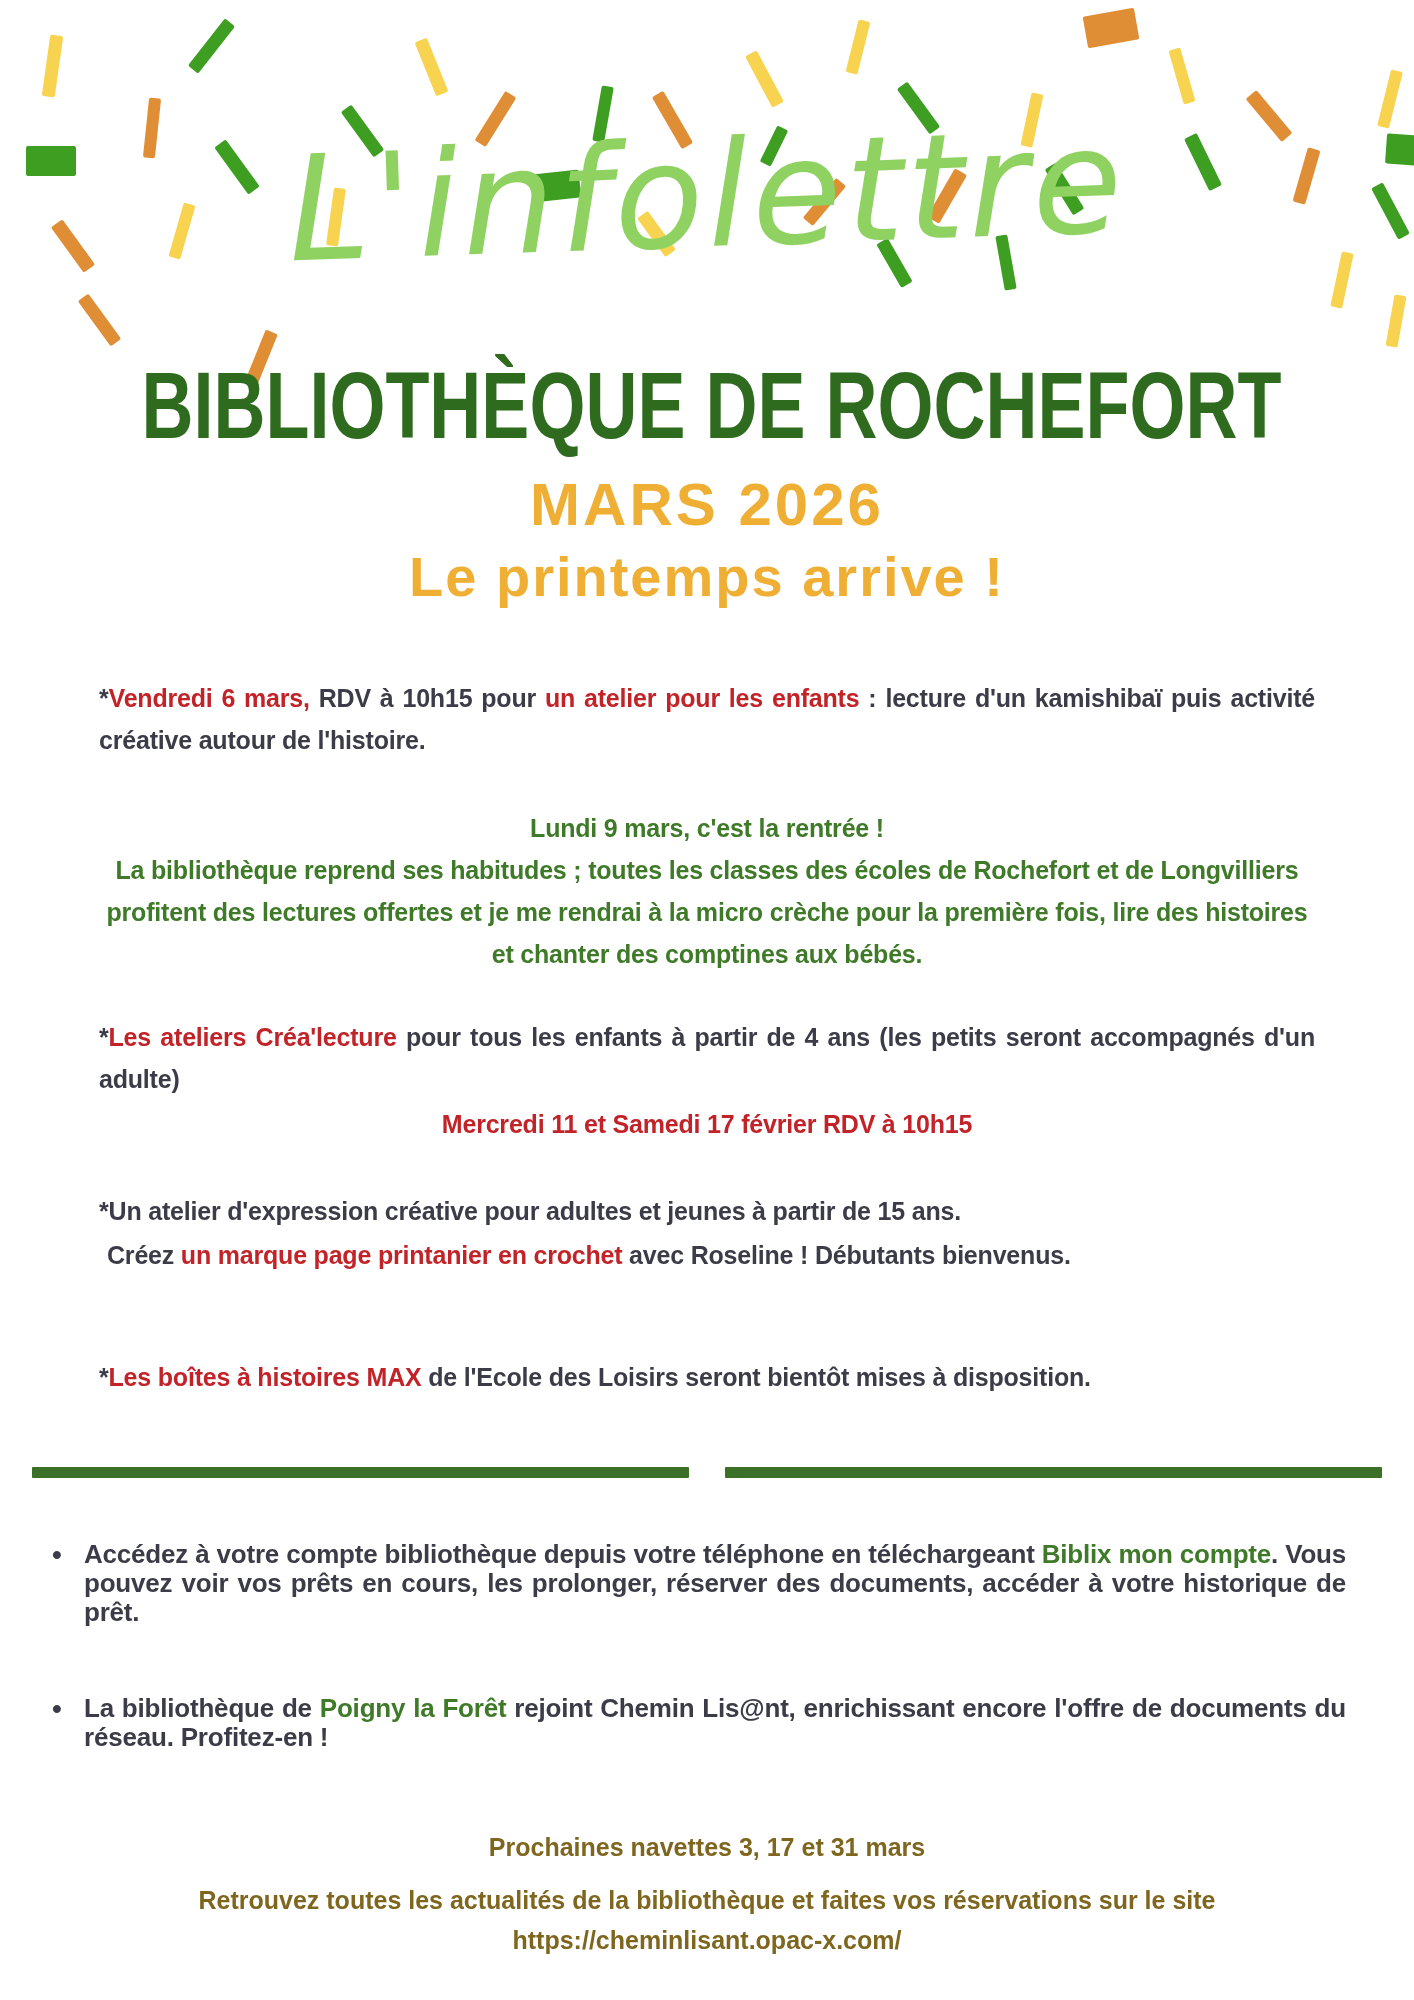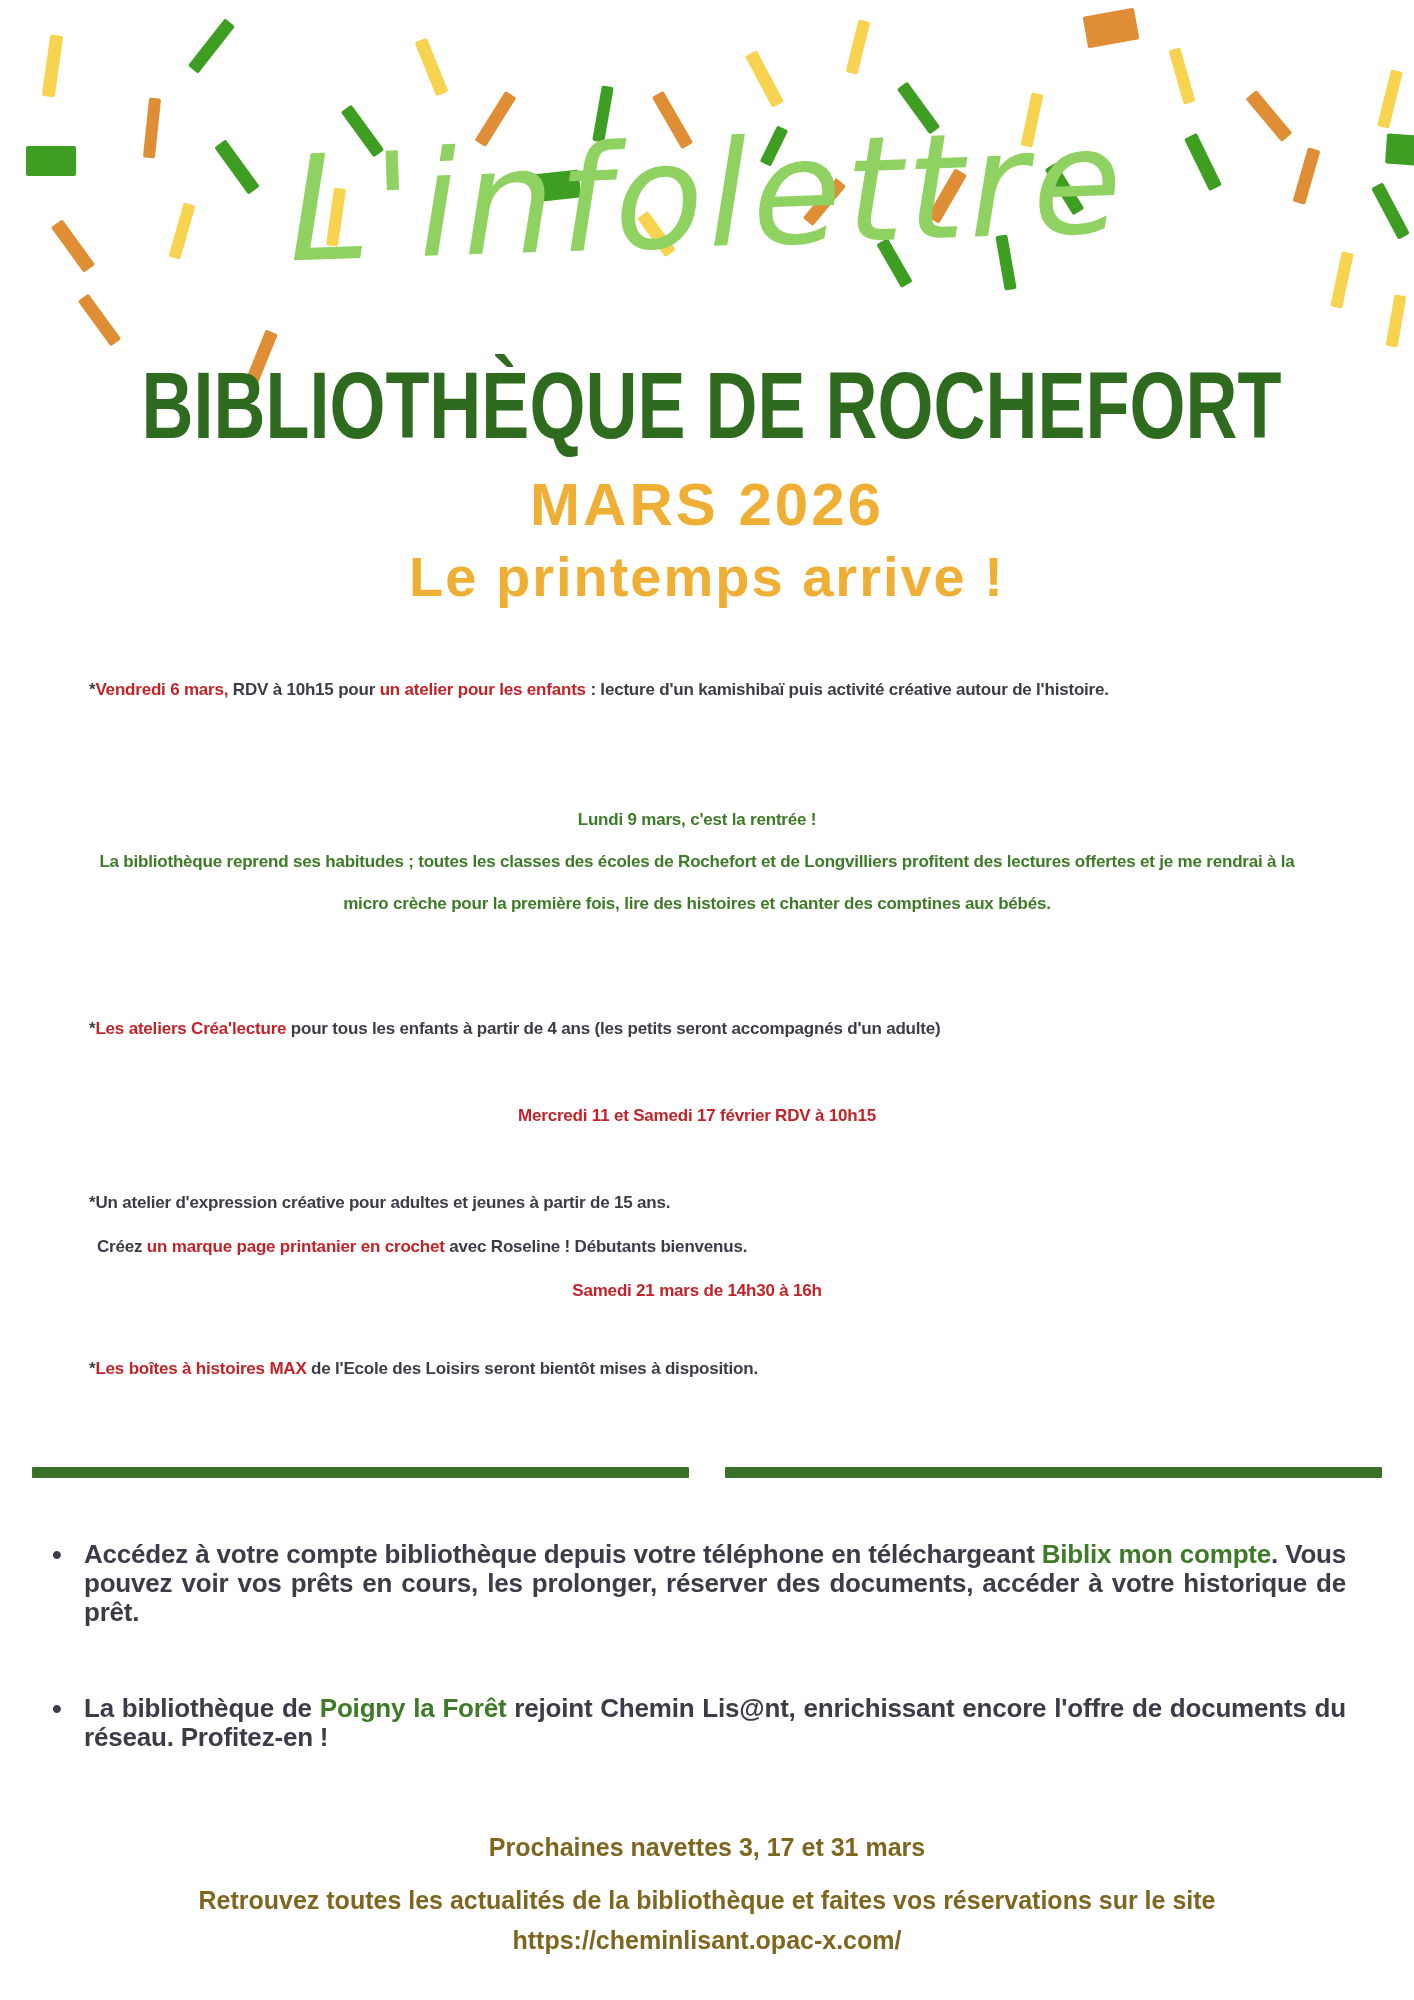--- a/index.html
+++ b/index.html
@@ -17,22 +17,22 @@
     transform:rotate(-2deg);
   }
   .main-title{
     top:356px;text-align:center;font-size:90px;line-height:1.1;
     white-space:nowrap;transform:scale(0.80,1.06);transform-origin:center;
     letter-spacing:0px;z-index:2;
   }
   .month-heading{top:470px;text-align:center;font-size:60px;letter-spacing:3px;z-index:2;}
   .tagline-heading{top:544px;text-align:center;font-size:56px;letter-spacing:2px;z-index:2;}
   .para{
-    position:absolute;left:89px;width:1216px;
-    font-size:17px;line-height:42px;letter-spacing:-0.2px;
+    position:absolute;left:99px;width:1216px;
+    font-size:25px;line-height:42px;letter-spacing:-0.2px;
   }
   .jst{text-align:justify;}
   .ctr{text-align:center;}
   .lh44{line-height:44px;}
   .section-head{
     position:absolute;top:1452px;left:32px;right:32px;height:40px;
     display:flex;align-items:center;gap:36px;
   }
   .divider-bar{flex:1;height:11px;border-radius:1px;}
   .section-title{font-size:33px;letter-spacing:1px;white-space:nowrap;}
@@ -102,21 +102,20 @@
   <p class="para jst" style="top:652px"><span style="color: rgb(60, 60, 72);">*</span><span style="color: rgb(194, 35, 40);">Vendredi 6 mars,</span><span style="color: rgb(60, 60, 72);"> RDV à 10h15 pour </span><span style="color: rgb(194, 35, 40);">un atelier pour les enfants</span><span style="color: rgb(60, 60, 72);"> : lecture d'un kamishibaï puis activité créative autour de l'histoire.</span></p>
 
   <p class="para ctr" style="top:782px"><span style="color: rgb(62, 122, 40);">Lundi 9 mars, c'est la rentrée !</span><br><span style="color: rgb(62, 122, 40);">La bibliothèque reprend ses habitudes ; toutes les classes des écoles de Rochefort et de Longvilliers profitent des lectures offertes et je me rendrai à la micro crèche pour la première fois, lire des histoires et chanter des comptines aux bébés.</span></p>
 
   <p class="para jst" style="top:991px"><span style="color: rgb(60, 60, 72);">*</span><span style="color: rgb(194, 35, 40);">Les ateliers Créa'lecture</span><span style="color: rgb(60, 60, 72);"> pour tous les enfants à partir de 4 ans (les petits seront accompagnés d'un adulte)</span></p>
 
   <p class="para ctr" style="top:1078px"><span style="color: rgb(194, 35, 40);">Mercredi 11 et Samedi 17 février RDV à 10h15</span></p>
 
   <p class="para lh44" style="top:1164px"><span style="color: rgb(60, 60, 72);">*Un atelier d'expression créative pour adultes et jeunes à partir de 15 ans.</span><br><span style="color: rgb(60, 60, 72); margin-left: 8px;">Créez </span><span style="color: rgb(194, 35, 40);">un marque page printanier en crochet</span><span style="color: rgb(60, 60, 72);"> avec Roseline ! Débutants bienvenus.</span></p>
 
-  <p class="para ctr" style="top:1253px"><span style="color: rgb(194, 35, 40);">Samedi 21 mars de 14h30 à 16h</span></p>
 
   <p class="para" style="top:1331px"><span style="color: rgb(60, 60, 72);">*</span><span style="color: rgb(194, 35, 40);">Les boîtes à histoires MAX</span><span style="color: rgb(60, 60, 72);"> de l'Ecole des Loisirs seront bientôt mises à disposition.</span></p>
 
   <div class="section-head">
     <span class="divider-bar" style="background: rgb(58, 112, 40);"></span>
     <span class="divider-bar" style="background: rgb(58, 112, 40);"></span>
   </div>
 
   <div class="bullet-item" style="top: 1540px; color: rgb(60, 60, 72);"><span style="color: rgb(60, 60, 72);">Accédez à votre compte bibliothèque depuis votre téléphone en téléchargeant </span><span style="color: rgb(62, 122, 40);">Biblix mon compte</span><span style="color: rgb(60, 60, 72);">. Vous pouvez voir vos prêts en cours, les prolonger, réserver des documents, accéder à votre historique de prêt.</span></div>
 

